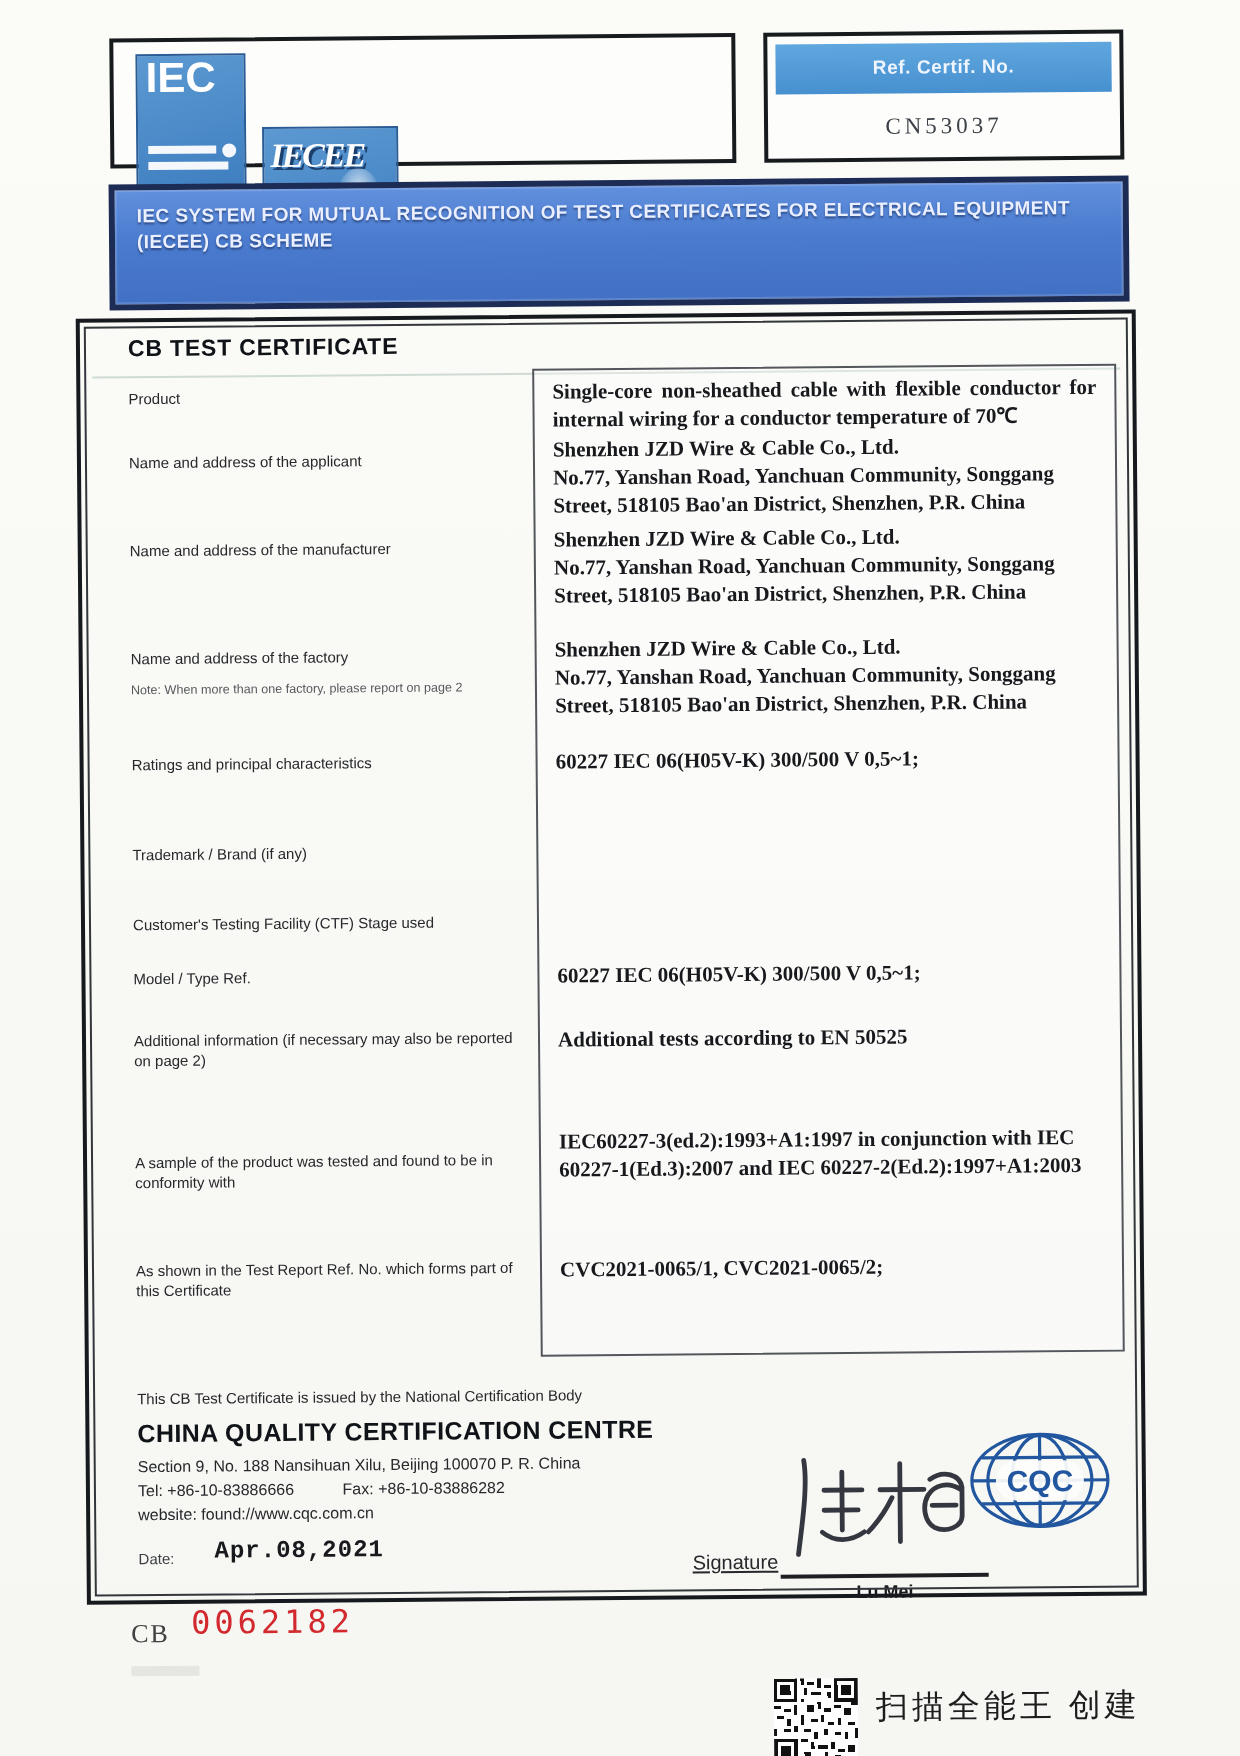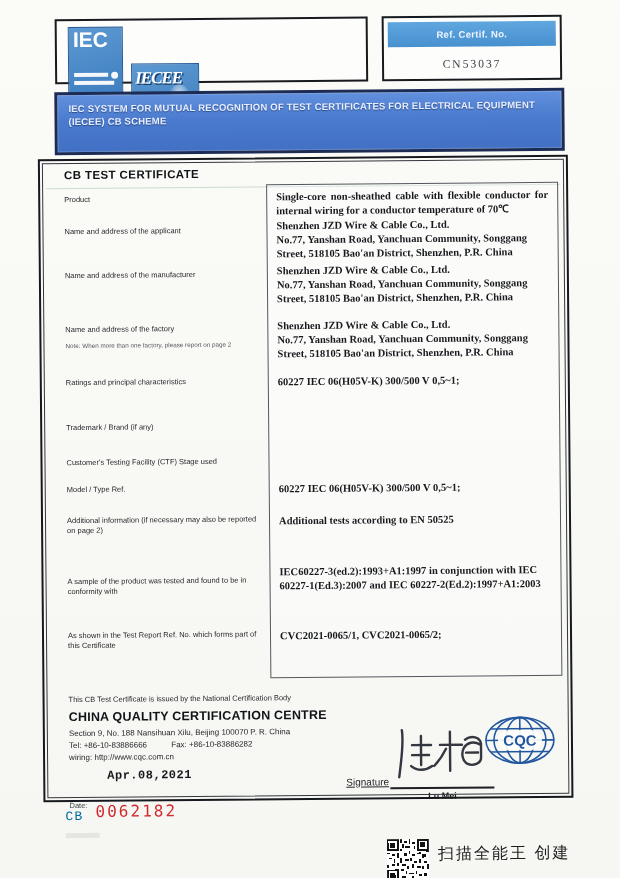--- a/index.html
+++ b/index.html
@@ -69,33 +69,33 @@
   .val .addr2 { display: block; }
 
   
   .issued   { position: absolute; left: 24px; top: 534px; font-size: 7.5px; color: #26282b; }
   .centre   { position: absolute; left: 24px; top: 549px; font-weight: bold; font-size: 12.5px;
               letter-spacing: .2px; color: #101418; }
   .f-addr   { position: absolute; left: 24px; top: 568px; font-size: 8px; color: #26282b; }
   .f-telfax { position: absolute; left: 24px; top: 580px; font-size: 8px; color: #26282b; }
   .f-telfax .fax { margin-left: 22px; }
   .f-web    { position: absolute; left: 24px; top: 592px; font-size: 8px; color: #26282b; }
-  .date-label { position: absolute; left: 24px; top: 640px; font-size: 7.5px; color: #3a3d41; }
+  .date-label { position: absolute; left: 24px; top: 614px; font-size: 7.5px; color: #3a3d41; }
   .date-value { position: absolute; left: 62px; top: 608px; font-family: Liberation Mono, monospace;
                 font-weight: bold; font-size: 12px; letter-spacing: .5px; color: #17191d; }
   .sig-label { position: absolute; left: 301px; top: 618px; font-size: 10px; color: #26282b; text-decoration: underline; }
   .sig-line  { position: absolute; left: 345px; top: 629px; width: 104px; height: 2px; background: #1d1f23; }
   .sig-name  { position: absolute; left: 345px; top: 633px; width: 104px; text-align: center;
                font-weight: bold; font-size: 9px; color: #17191d; }
   .sig-svg   { position: absolute; left: 340px; top: 567px; width: 112px; height: 60px; }
   .cqc-svg   { position: absolute; left: 436px; top: 555px; width: 78px; height: 56px; }
 
   
-  .cb-prefix { position: absolute; left: 62px; top: 807px; font-family: Liberation Mono, monospace;
-               font-size: 13px; color: #0369a1; letter-spacing: 1px; }
+  .cb-prefix { position: absolute; left: 62px; top: 807px; font-family: Liberation Serif, serif;
+               font-size: 13px; color: #404040; letter-spacing: 1px; }
   .cb-number { position: absolute; left: 92px; top: 800px; font-family: "DejaVu Sans Mono", monospace;
                font-size: 16px; letter-spacing: 2px; color: #d2292f; }
   .smudge { position: absolute; left: 62px; top: 831px; width: 34px; height: 5px; background: rgba(80,80,80,.10); }
   .qr { position: absolute; left: 383px; top: 840px; width: 42px; height: 42px; }
   .scan-caption { position: absolute; left: 434px; top: 845px; font-size: 16px; letter-spacing: 2px; color: #1d1d1d; }
 </style>
 </head>
 <body>
 
 <div class="scan">
@@ -170,21 +170,21 @@
       <div class="val" style="top:444px">CVC2021-0065/1, CVC2021-0065/2;</div>
     </div>
 
     <div class="issued">This CB Test Certificate is issued by the National Certification Body</div>
     <div class="centre">CHINA QUALITY CERTIFICATION CENTRE</div>
     <div class="f-addr">Section 9, No. 188 Nansihuan Xilu, Beijing 100070 P. R. China</div>
     <div class="f-telfax">
       <span>Tel: +86-10-83886666</span>
       <span class="fax">Fax: +86-10-83886282</span>
     </div>
-    <div class="f-web">wiring: http://www.cqc.com.cn</div>
+    <div class="f-web">website: found://www.cqc.com.cn</div>
 
     <div class="date-label">Date:</div>
     <div class="date-value">Apr.08,2021</div>
 
     <svg class="sig-svg" viewBox="0 0 112 60">
       <g fill="none" stroke="#23262f" stroke-width="2.4" stroke-linecap="round" opacity="0.92">
         <path d="M14 52 C16 36 19 18 17 5"></path>
         <path d="M27 20 H46"></path>
         <path d="M27 30 H44"></path>
         <path d="M36 11 V40"></path>

